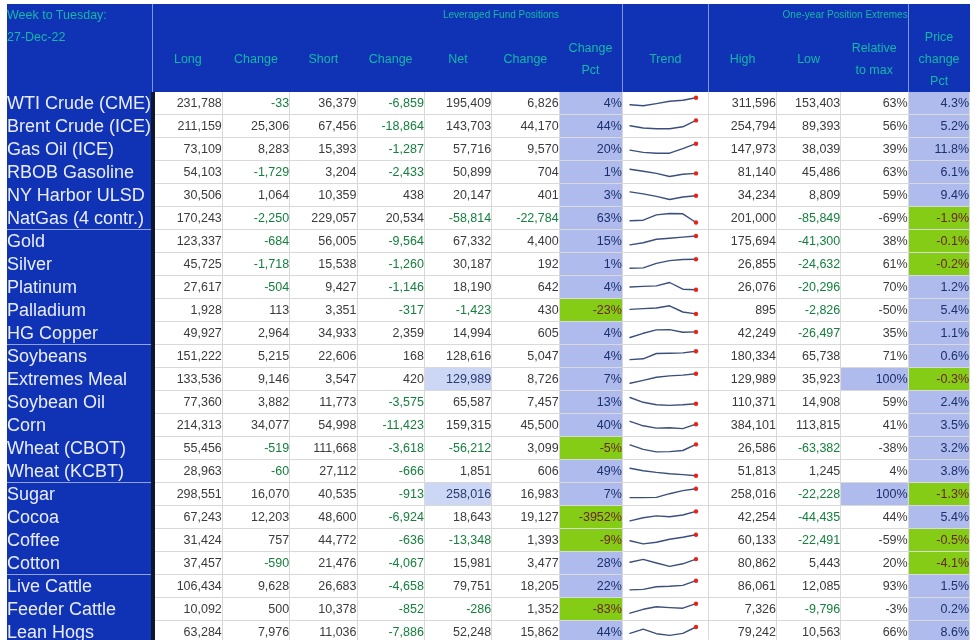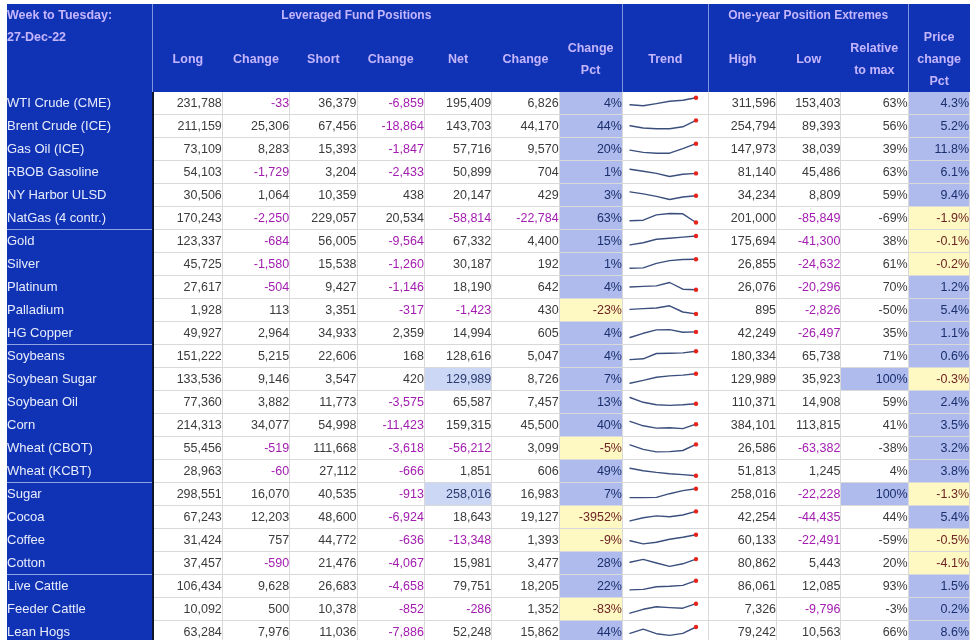--- a/index.html
+++ b/index.html
@@ -24,65 +24,65 @@
     height:22px;
     line-height:22px;
     box-sizing:border-box;
     overflow:hidden;
     white-space:nowrap;
   }
 
   
   thead th{
     background:#1033b5;
-    color:#c4b5fd;
-    font-weight:bold;
+    color:#14b8a6;
+    font-weight:normal;
     font-size:12.5px;
     text-align:center;
     border:0;
   }
   .hdr-top td,.hdr-top th{height:26px;line-height:26px;}
   .hdr-bot td,.hdr-bot th{height:34px;line-height:15px;vertical-align:middle;}
-  th.grp{font-size:12px;}
+  th.grp{font-size:10px;text-align:right;}
   th.corner{
     text-align:left;
     padding-left:14px;
     vertical-align:top;
     line-height:17px;
     font-size:12.5px;
   }
   th.corner .l2{display:block;}
   th.spacer{background:#1033b5;}
   .hdr-sep{border-left:1px solid #7f96dd;}
 
   
   td.name{
     background:#1033b5;
     color:#e8ecfb;
     text-align:left;
     padding-left:14px;
-    font-size:13px;
+    font-size:18px;
     border-bottom:1px solid #1033b5;
   }
   td.name.grpend{border-bottom:1px solid #8fa3e4;}
   td.num{
     background:#ffffff;
     text-align:right;
     padding-right:9px;
     border:1px solid #d9d9d9;
     border-top:0;
     border-left:0;
     font-size:12.5px;
     color:#3b3b3b;
   }
-  td.num.firstnum{border-left:2px solid #0f172a;}
-  td.neg{color:#a21caf;}
+  td.num.firstnum{border-left:4px solid #0f172a;}
+  td.neg{color:#15803d;}
   td.hi-blue{background:#aebbec;color:#1b2f6e;}
   td.hi-blue-l{background:#ccd6f5;color:#2b3b6e;}
-  td.hi-red{background:#fef9c3;color:#6e2323;margin-top:21px;}
+  td.hi-red{background:#84cc16;color:#6e2323;margin-top:21px;}
   td.trend{
     background:#ffffff;
     border:1px solid #d9d9d9;
     border-top:0;border-left:0;
     padding:0;vertical-align:middle;
     text-align:center;
   }
   td.trend svg{display:block;margin:0 auto;}
 </style>
 </head>
@@ -184,21 +184,21 @@
           <td class="num">254,794</td>
           <td class="num">89,393</td>
           <td class="num">56%</td>
           <td class="num hi-blue">5.2%</td>
         </tr>
         <tr class="data-row">
           <td class="name">Gas Oil (ICE)</td>
           <td class="num firstnum">73,109</td>
           <td class="num">8,283</td>
           <td class="num">15,393</td>
-          <td class="num neg">-1,847</td>
+          <td class="num neg">-1,287</td>
           <td class="num">57,716</td>
           <td class="num">9,570</td>
           <td class="num hi-blue">20%</td>
           <td class="trend">
             <svg width="74" height="18" viewBox="0 0 74 18">
               <path d="M2.0 10.1 L15.2 12.4 L28.4 13.2 L41.6 13.2 L54.8 8.7 L68.0 3.7" fill="none" stroke="#3b4f7d" stroke-width="1.4" stroke-linejoin="round" stroke-linecap="round"></path>
               <circle cx="68.0" cy="3.7" r="2.2" fill="#e8231a"></circle>
             </svg>
           </td>
           <td class="num">147,973</td>
@@ -226,21 +226,21 @@
           <td class="num">63%</td>
           <td class="num hi-blue">6.1%</td>
         </tr>
         <tr class="data-row">
           <td class="name">NY Harbor ULSD</td>
           <td class="num firstnum">30,506</td>
           <td class="num">1,064</td>
           <td class="num">10,359</td>
           <td class="num">438</td>
           <td class="num">20,147</td>
-          <td class="num">429</td>
+          <td class="num">401</td>
           <td class="num hi-blue">3%</td>
           <td class="trend">
             <svg width="74" height="18" viewBox="0 0 74 18">
               <path d="M2.0 5.9 L15.2 7.9 L28.4 10.4 L41.6 13.5 L54.8 11.0 L68.0 9.8" fill="none" stroke="#3b4f7d" stroke-width="1.4" stroke-linejoin="round" stroke-linecap="round"></path>
               <circle cx="68.0" cy="9.8" r="2.2" fill="#e8231a"></circle>
             </svg>
           </td>
           <td class="num">34,234</td>
           <td class="num">8,809</td>
           <td class="num">59%</td>
@@ -282,21 +282,21 @@
             </svg>
           </td>
           <td class="num">175,694</td>
           <td class="num neg">-41,300</td>
           <td class="num">38%</td>
           <td class="num hi-red">-0.1%</td>
         </tr>
         <tr class="data-row">
           <td class="name">Silver</td>
           <td class="num firstnum">45,725</td>
-          <td class="num neg">-1,580</td>
+          <td class="num neg">-1,718</td>
           <td class="num">15,538</td>
           <td class="num neg">-1,260</td>
           <td class="num">30,187</td>
           <td class="num">192</td>
           <td class="num hi-blue">1%</td>
           <td class="trend">
             <svg width="74" height="18" viewBox="0 0 74 18">
               <path d="M2.0 13.2 L15.2 12.9 L28.4 8.4 L41.6 5.6 L54.8 4.5 L68.0 4.2" fill="none" stroke="#3b4f7d" stroke-width="1.4" stroke-linejoin="round" stroke-linecap="round"></path>
               <circle cx="68.0" cy="4.2" r="2.2" fill="#e8231a"></circle>
             </svg>
@@ -380,21 +380,21 @@
               <path d="M2.0 12.6 L15.2 11.8 L28.4 6.5 L41.6 6.2 L54.8 5.9 L68.0 4.2" fill="none" stroke="#3b4f7d" stroke-width="1.4" stroke-linejoin="round" stroke-linecap="round"></path>
               <circle cx="68.0" cy="4.2" r="2.2" fill="#e8231a"></circle>
             </svg>
           </td>
           <td class="num">180,334</td>
           <td class="num">65,738</td>
           <td class="num">71%</td>
           <td class="num hi-blue">0.6%</td>
         </tr>
         <tr class="data-row">
-          <td class="name">Soybean Sugar</td>
+          <td class="name">Extremes Meal</td>
           <td class="num firstnum">133,536</td>
           <td class="num">9,146</td>
           <td class="num">3,547</td>
           <td class="num">420</td>
           <td class="num hi-blue-l">129,989</td>
           <td class="num">8,726</td>
           <td class="num hi-blue">7%</td>
           <td class="trend">
             <svg width="74" height="18" viewBox="0 0 74 18">
               <path d="M2.0 13.2 L15.2 10.4 L28.4 7.3 L41.6 5.9 L54.8 5.1 L68.0 3.7" fill="none" stroke="#3b4f7d" stroke-width="1.4" stroke-linejoin="round" stroke-linecap="round"></path>

